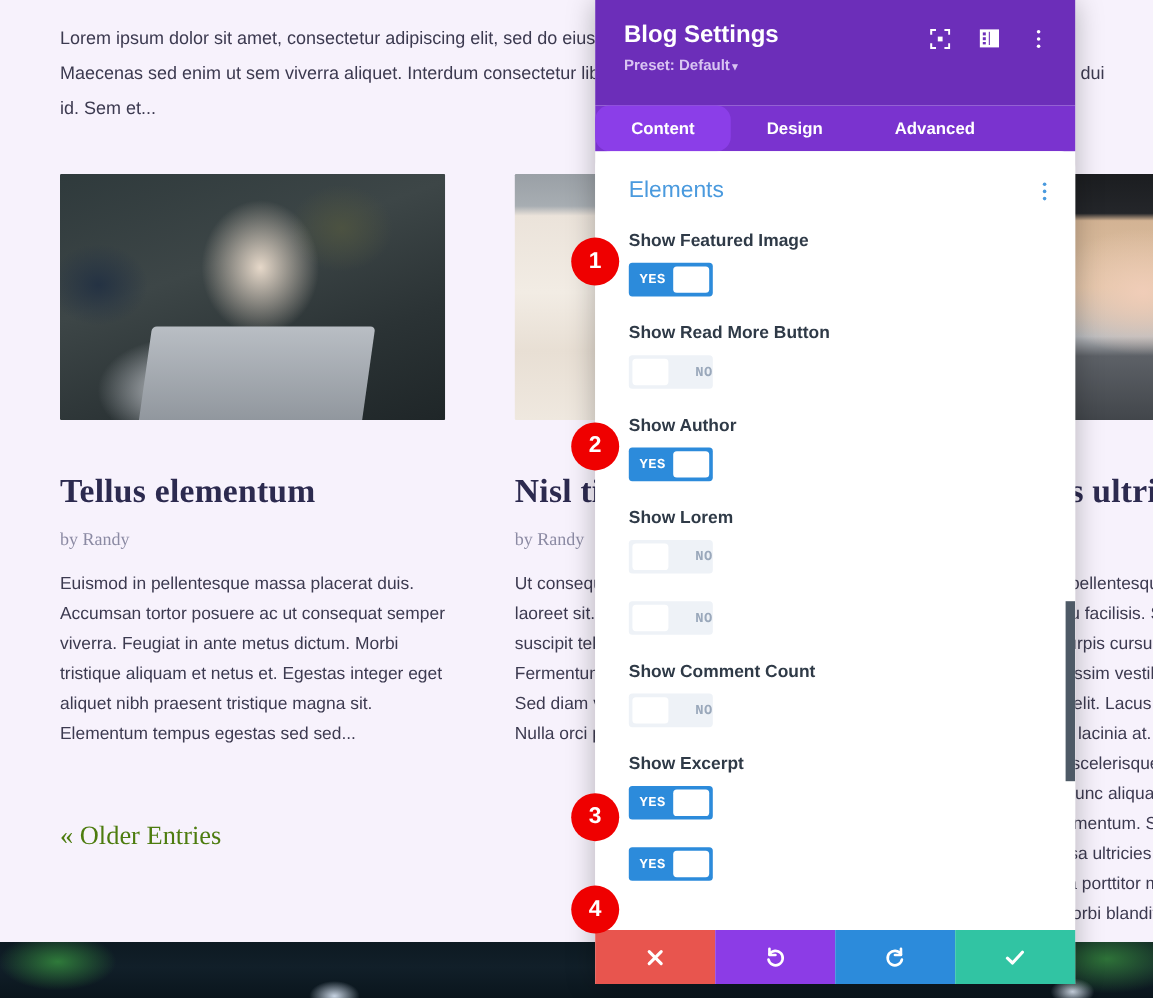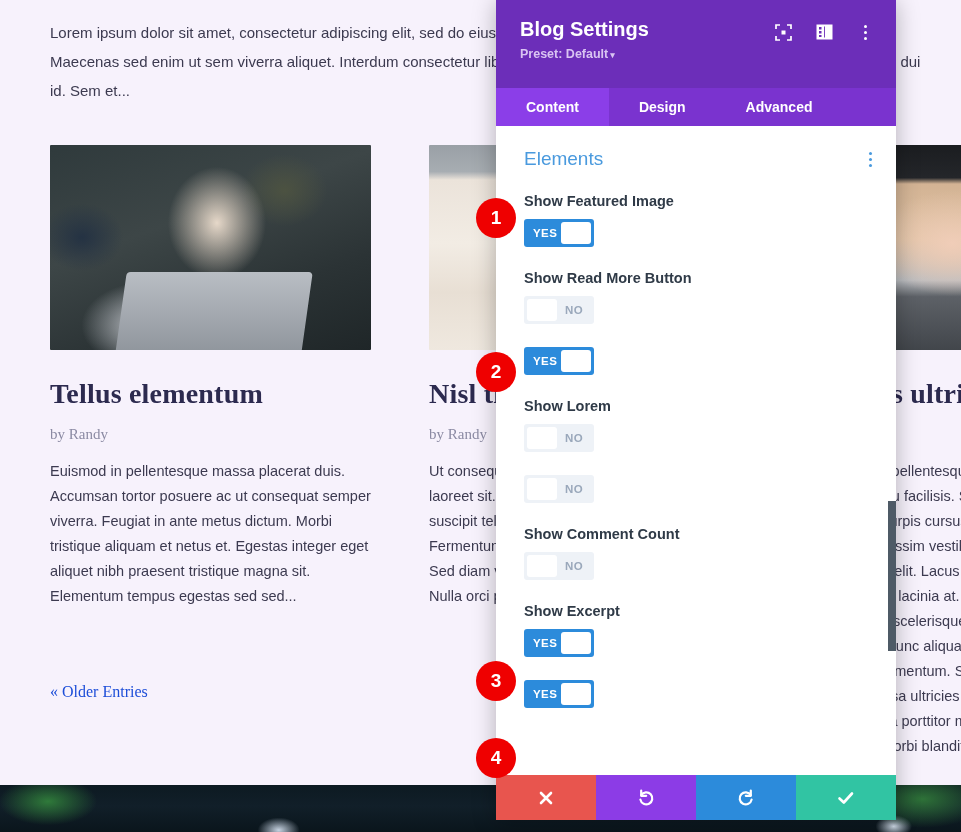--- a/index.html
+++ b/index.html
@@ -78,43 +78,43 @@
     background:
       radial-gradient(ellipse 110px 75px at 45% 48%, #f0cdb8 0%, rgba(240,205,184,0) 70%),
       linear-gradient(180deg, #1b1d20 0%, #24262a 16%, #d3b394 19%, #dfc3a4 46%, #b9bcc0 66%, #5d6167 74%, #42464b 100%);
   }
 
   .post-title {
     font-family: "Liberation Serif", serif;
     font-size: 28px;
     font-weight: 700;
     color: #2c2a4f;
-    margin-top: 28px;
+    margin-top: 44px;
     letter-spacing: .2px;
     white-space: nowrap;
   }
   .post-author {
     font-family: "Liberation Serif", serif;
     font-size: 15px;
     color: #8b8aa3;
     margin-top: 16px;
   }
   .post-excerpt {
     font-size: 14.5px;
     line-height: 25px;
     color: #3c3a50;
     margin-top: 16px;
   }
   .older-entries {
     position: absolute;
     left: 50px;
     top: 683px;
     font-family: "Liberation Serif", serif;
-    font-size: 16px;
-    color: #1d4ed8;
+    font-size: 22px;
+    color: #4d7c0f;
   }
 
   
   .page-footer {
     position: absolute;
     left: 0; right: 0;
     top: 785px;
     height: 47px;
     background:
       radial-gradient(ellipse 70px 34px at 5% 35%, #2f7a3a 0%, rgba(47,122,58,0) 70%),
@@ -178,20 +178,21 @@
     height: 38px;
   }
   .tab {
     flex: 0 0 auto;
     padding: 0 30px;
     display: flex; align-items: center; justify-content: center;
     color: #ffffff;
     font-size: 14px;
     font-weight: 700;
     cursor: pointer;
+    border-radius: 12px;
   }
   .tab.active { background: #8b3ee8; }
 
   .modal-body {
     flex: 1;
     overflow: hidden;
     position: relative;
     background: #ffffff;
     padding: 0 0 0 0;
     border-radius: 13px;
@@ -226,24 +227,24 @@
   .toggle {
     width: 70px; height: 28px;
     border-radius: 3px;
     display: flex; align-items: center;
     cursor: pointer;
     position: relative;
   }
   .toggle.on  { background: #2c8bdb; justify-content: flex-start; }
   .toggle.off { background: #eef2f7; justify-content: flex-end; }
   .toggle .t-text {
-    font-size: 11.5px; font-weight: 700; letter-spacing: .4px;
+    font-size: 11.5px; font-weight: 700; letter-spacing: .4px; font-family: Liberation Mono, monospace;
   }
   .toggle.on  .t-text { color: #ffffff; padding-left: 9px; }
-  .toggle.off .t-text { color: #9aa8bb; padding-right: 11px; }
+  .toggle.off .t-text { color: #9aa8bb; }
   .toggle .knob {
     position: absolute;
     width: 30px; height: 22px;
     background: #ffffff;
     border-radius: 3px;
     top: 3px;
   }
   .toggle.on  .knob { right: 3px; }
   .toggle.off .knob { left: 3px; }
 
@@ -387,20 +388,21 @@
 
     <div class="field">
       <div class="field-label">Show Read More Button</div>
       <div class="toggle off">
         <span class="t-text">NO</span>
         <span class="knob"></span>
       </div>
     </div>
 
     <div class="field">
+      <div class="field-label">Show Author</div>
       <div class="toggle on">
         <span class="t-text">YES</span>
         <span class="knob"></span>
       </div>
     </div>
 
     <div class="field">
       <div class="field-label">Show Lorem</div>
       <div class="toggle off">
         <span class="t-text">NO</span>

